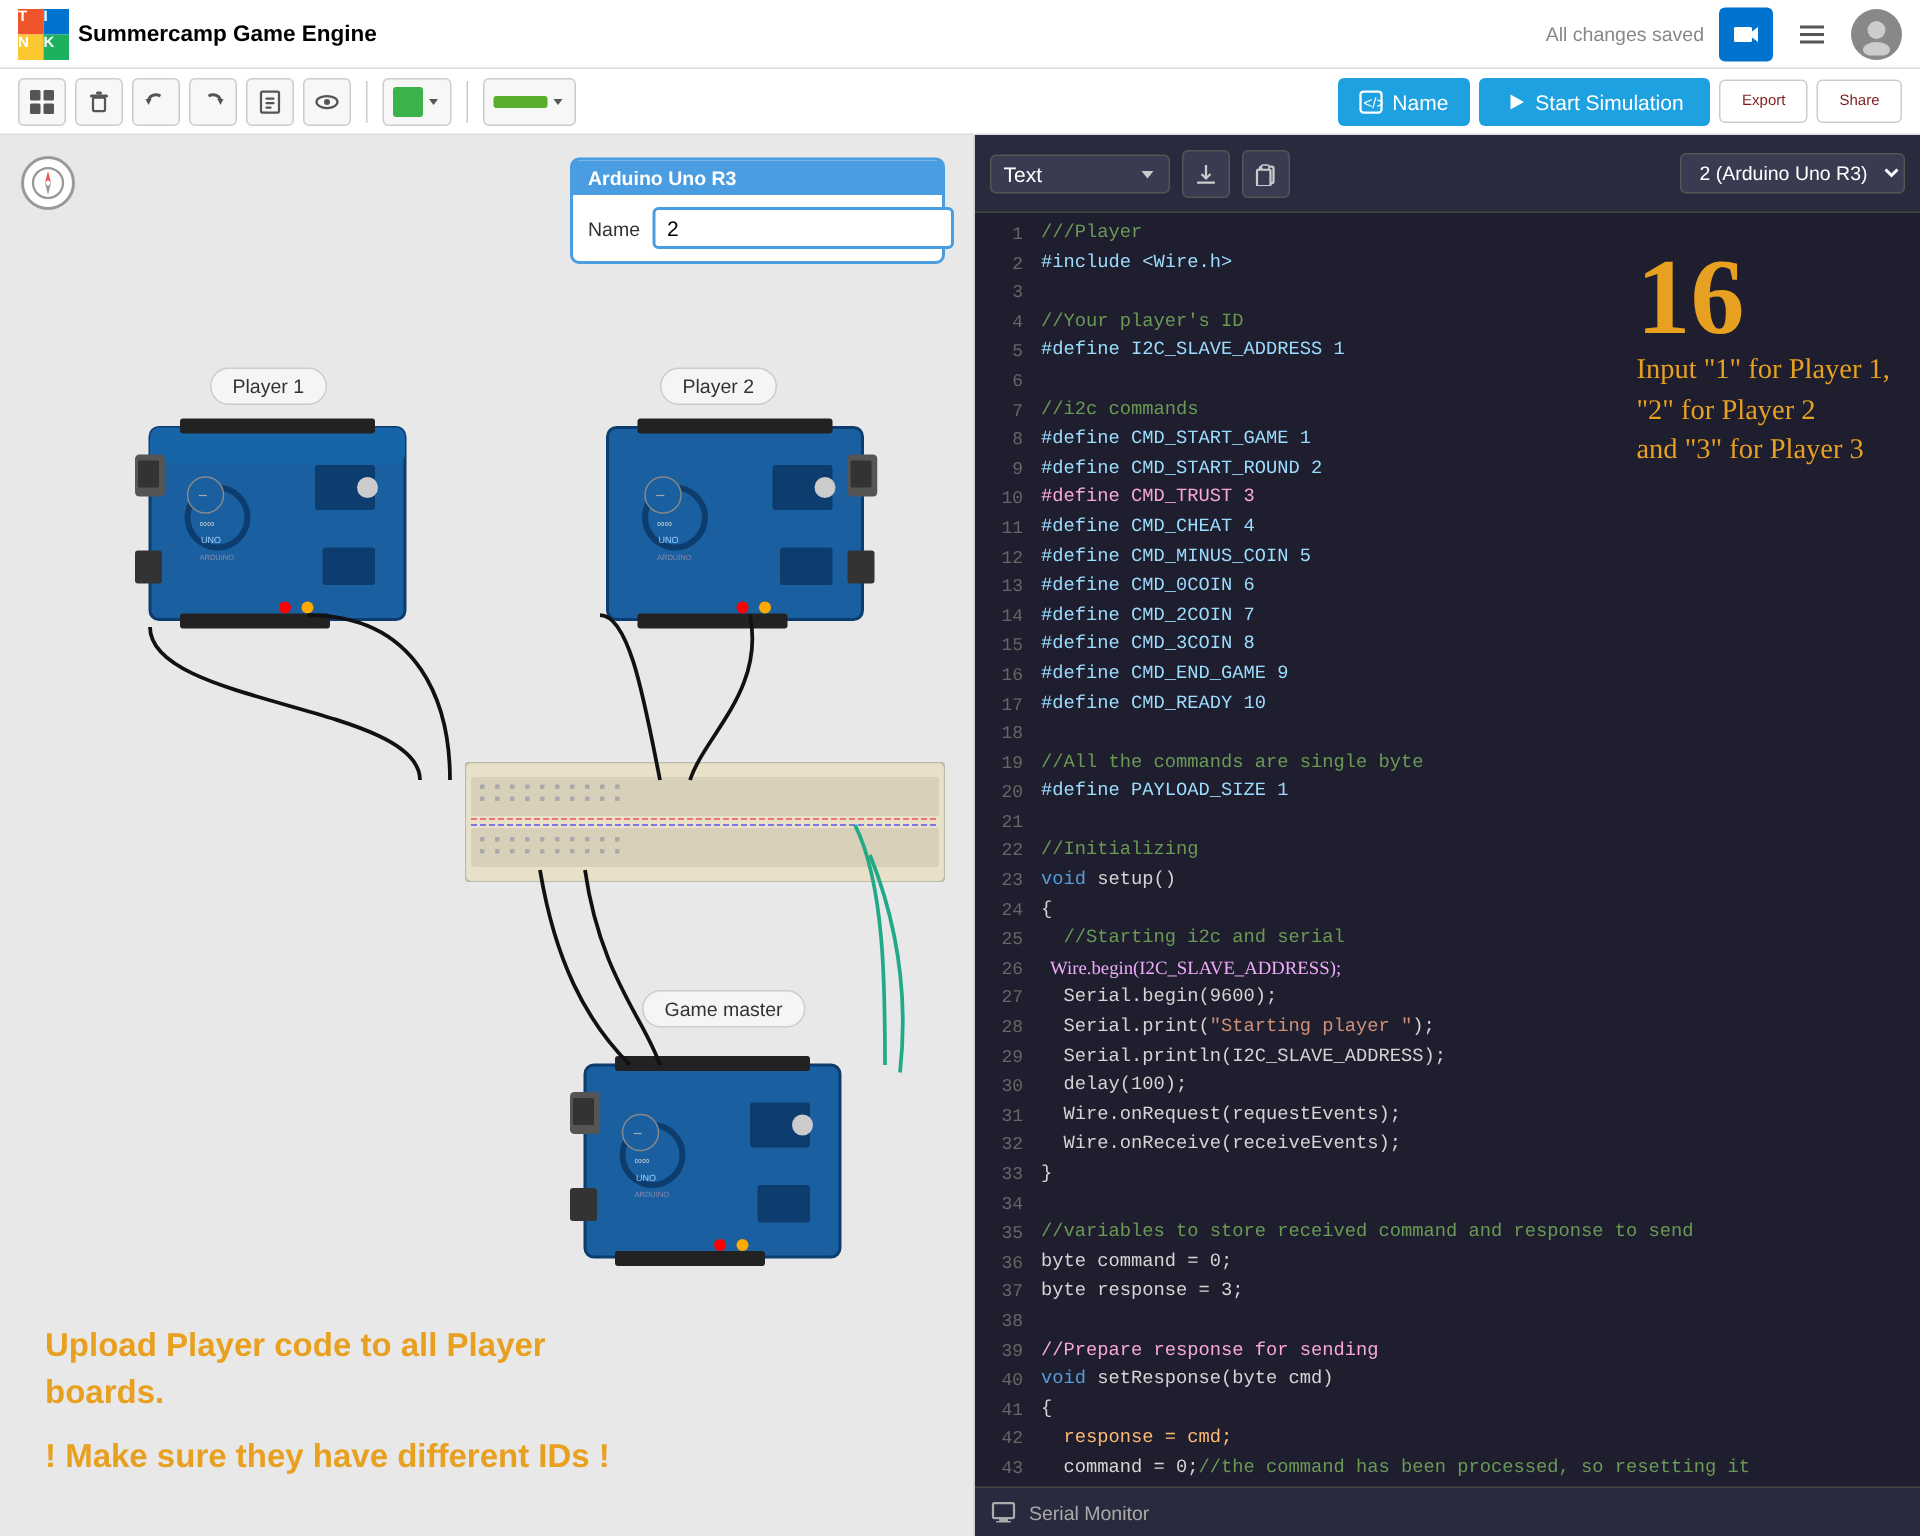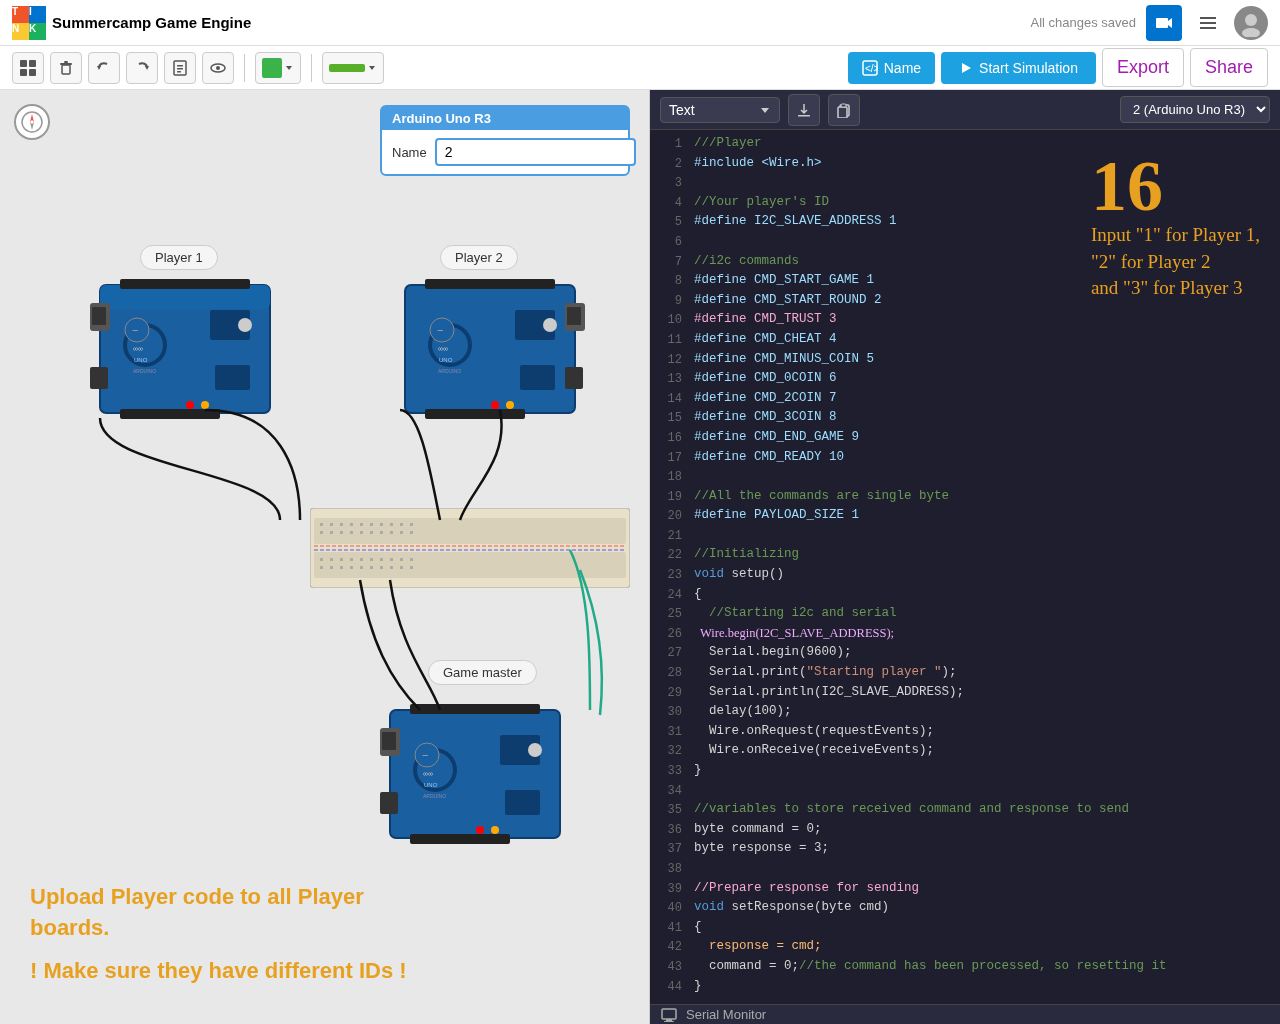--- a/index.html
+++ b/index.html
@@ -55,22 +55,22 @@
       margin-left: auto; background: #1da1e0; color: #fff; border: none;
       padding: 8px 18px; border-radius: 4px; cursor: pointer; font-size: 14px;
       display: flex; align-items: center; gap: 6px;
     }
     #code-btn {
       background: #1da1e0; color: #fff; border: none;
       padding: 8px 14px; border-radius: 4px; cursor: pointer; font-size: 14px;
       display: flex; align-items: center; gap: 6px;
     }
     #export-btn, #share-btn {
-      background: #fff; color: #a21caf; border: 1px solid #ccc;
-      padding: 8px 14px; border-radius: 4px; cursor: pointer; font-size: 18px;
+      background: #fff; color: #7f1d1d; border: 1px solid #ccc;
+      padding: 8px 14px; border-radius: 4px; cursor: pointer; font-size: 10px;
     }
     #right-toolbar { display: flex; align-items: center; gap: 6px; margin-left: auto; }
 
     
     #main { display: flex; height: calc(1024px - 46px - 44px); }
 
     
     #canvas-area {
       flex: 0 0 650px; background: #e8e8e8; position: relative; overflow: hidden;
       border-right: 1px solid #ccc;
@@ -107,21 +107,21 @@
       position: absolute; font-family: 'Comic Sans MS', cursive, sans-serif;
       color: #e8a020; font-weight: bold;
     }
 
     
     #code-panel {
       flex: 1; display: flex; flex-direction: column; background: #1e1e2e;
     }
     #code-toolbar {
       display: flex; align-items: center; gap: 8px; padding: 6px 10px;
-      background: #2a2a3e; border-bottom: 1px solid #444; height: 40px;
+      background: #2a2a3e; border-bottom: 1px solid #444; height: 52px;
     }
     #text-dropdown {
       background: #3a3a50; color: #fff; border: 1px solid #555; border-radius: 4px;
       padding: 4px 8px; font-size: 14px; cursor: pointer; min-width: 120px;
       display: flex; align-items: center; justify-content: space-between; gap: 6px;
     }
     .code-tool-btn {
       width: 32px; height: 32px; background: #3a3a50; border: 1px solid #555;
       border-radius: 4px; cursor: pointer; display: flex; align-items: center; justify-content: center;
       color: #ccc; font-size: 16px;
@@ -146,21 +146,21 @@
     
     #big-annotation {
       position: absolute; right: 20px; top: 20px;
       font-family: 'Comic Sans MS', cursive; color: #e8a020; pointer-events: none;
     }
     #big-number { font-size: 72px; font-weight: bold; line-height: 1; }
     #big-text { font-size: 22px; line-height: 1.4; }
 
     
     #serial-monitor {
-      height: 20px; background: #2a2a3e; border-top: 1px solid #444;
+      height: 33px; background: #2a2a3e; border-top: 1px solid #444;
       display: flex; align-items: center; padding: 0 10px; gap: 8px;
     }
     #serial-monitor span { color: #aaa; font-size: 13px; }
   </style>
 </head>
 <body>
 
 <div id="topbar">
   <div id="logo-block">
     <div class="logo-tile">

